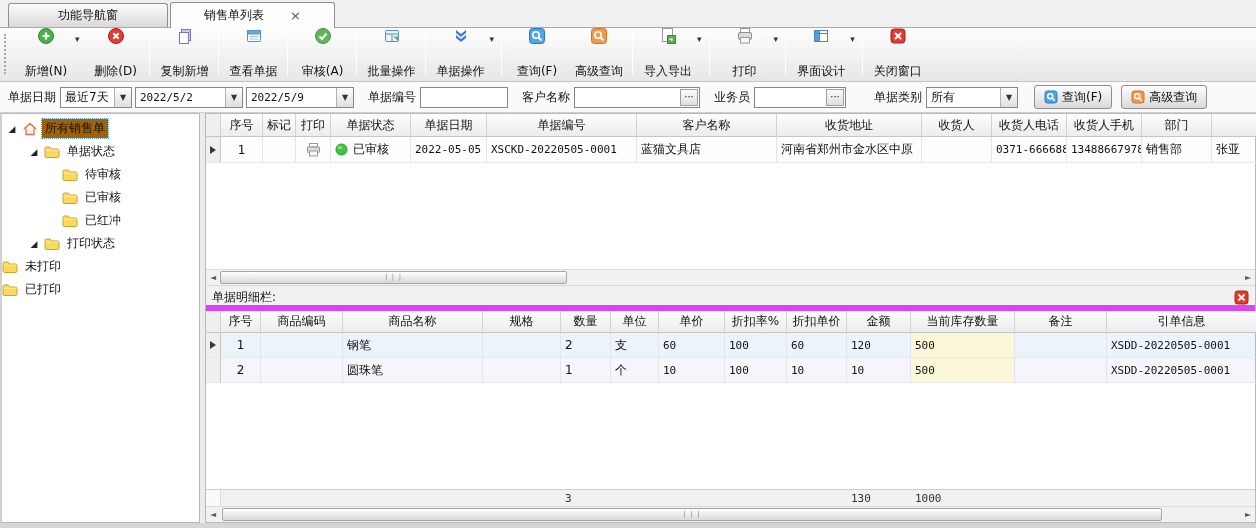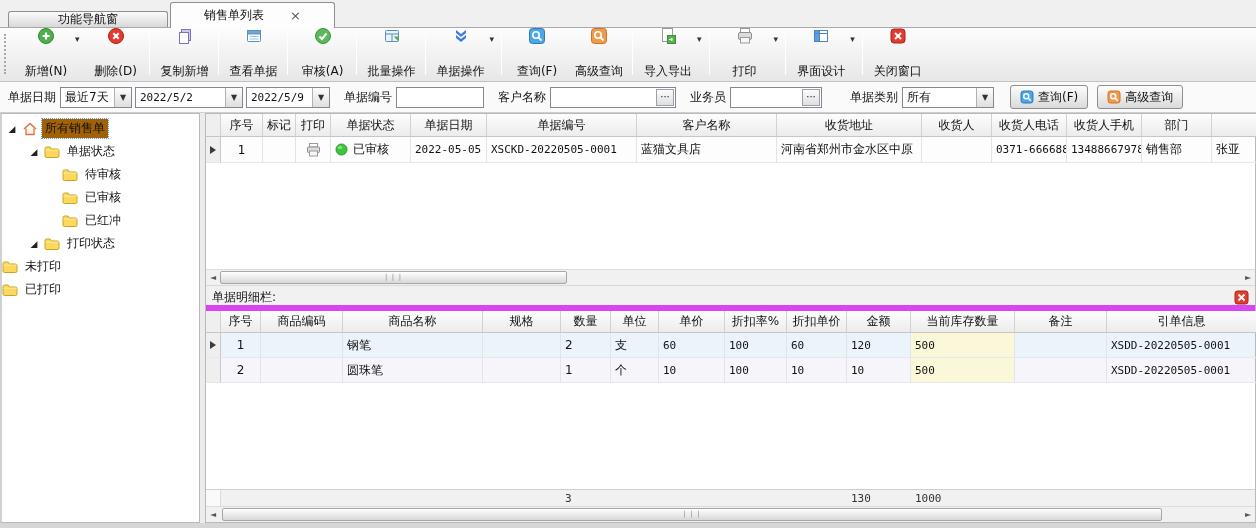--- a/index.html
+++ b/index.html
@@ -2,21 +2,21 @@
 <html><head>
 <meta charset="utf-8">
 <style>
   * { box-sizing: border-box; margin: 0; padding: 0; }
   html,body { width:1256px; height:528px; overflow:hidden;
     font-family:"DejaVu Sans",sans-serif; font-size:12px; color:#111; background:#d6d6d6; }
   .window { width:1256px; height:528px; display:flex; flex-direction:column; background:#f0f0f0; }
 
   
   .tabbar { height:28px; background:#f0f0f0; border-bottom:1px solid #a9a9a9; display:flex; align-items:flex-end; padding-left:8px; flex:0 0 28px; }
-  .tab { height:16px; display:flex; align-items:center; justify-content:center; border:1px solid #8f8f8f; border-bottom:none; border-radius:3px 3px 0 0; cursor:default; }
+  .tab { height:24px; display:flex; align-items:center; justify-content:center; border:1px solid #8f8f8f; border-bottom:none; border-radius:3px 3px 0 0; cursor:default; }
   .tab.inactive { width:160px; background:linear-gradient(#fbfbfb,#d9d9d9); margin-right:2px; }
   .tab.active { width:165px; background:#fdfdfd; height:26px; margin-bottom:-1px; position:relative; z-index:2; }
   .tab-close { margin-left:26px; color:#555; font-size:13px; line-height:1; cursor:pointer; }
 
   
   .toolbar { height:54px; background:linear-gradient(#fdfdfd,#e7e7e7); border-bottom:1px solid #c2c2c2; display:flex; align-items:center; padding:2px 2px 4px 2px; flex:0 0 54px; }
   .grip { width:6px; height:40px; border-left:2px dotted #a8a8a8; margin:0 4px 0 2px; }
   .tbtn { display:flex; align-items:flex-start; padding:2px 4px 2px 6px; border-radius:3px; cursor:pointer; }
   .tbtn-main { display:flex; flex-direction:column; align-items:center; gap:18px; min-width:52px; }
   .tbtn-label { white-space:nowrap; }
@@ -284,21 +284,21 @@
   <div class="filterbar">
     <span class="flabel" style="margin-left:2px">单据日期</span>
     <div class="combo" style="width:72px">
       <span class="combo-text">最近7天</span>
       <span class="combo-btn">▼</span>
     </div>
     <div class="combo" style="width:108px;margin-left:3px">
       <span class="combo-text mono">2022/5/2</span>
       <span class="combo-btn">▼</span>
     </div>
-    <div class="combo" style="width:84px;margin-left:3px">
+    <div class="combo" style="width:108px;margin-left:3px">
       <span class="combo-text mono">2022/5/9</span>
       <span class="combo-btn">▼</span>
     </div>
 
     <span class="flabel" style="margin-left:14px">单据编号</span>
     <div class="tinput" style="width:88px">
       <input value="" style="">
     </div>
 
     <span class="flabel" style="margin-left:14px">客户名称</span>

